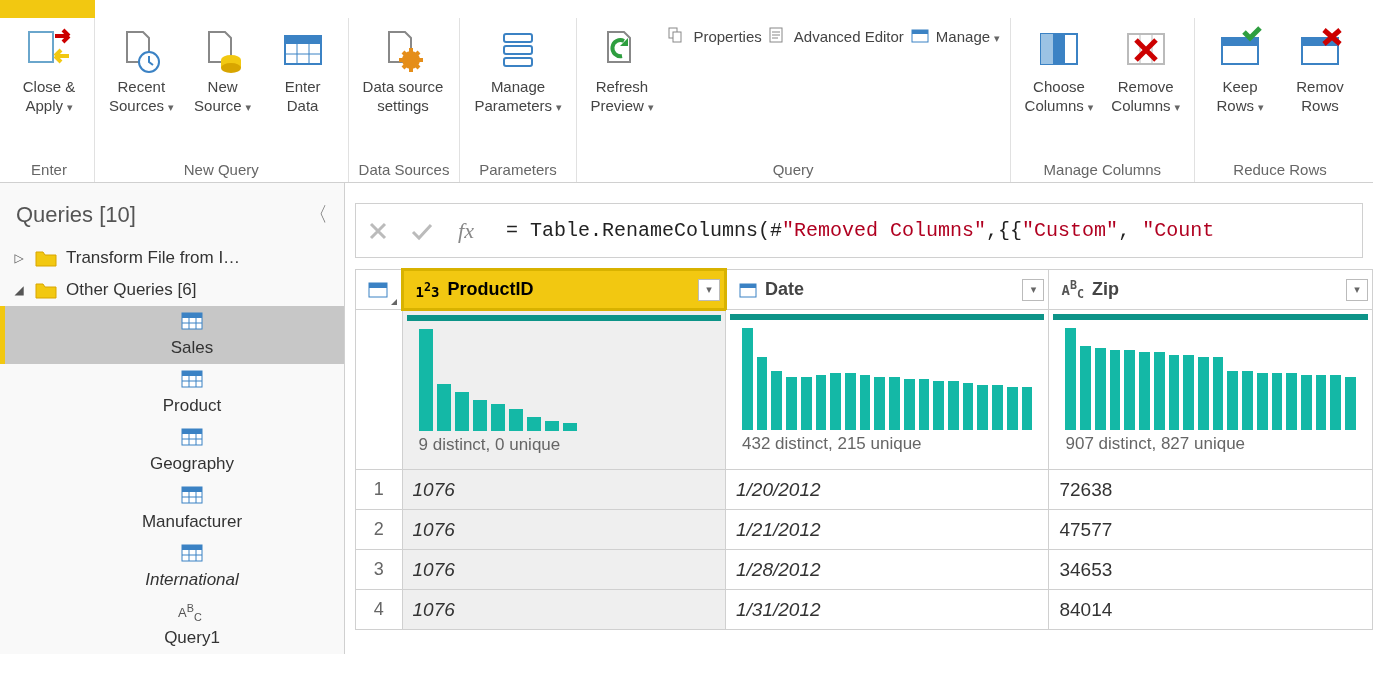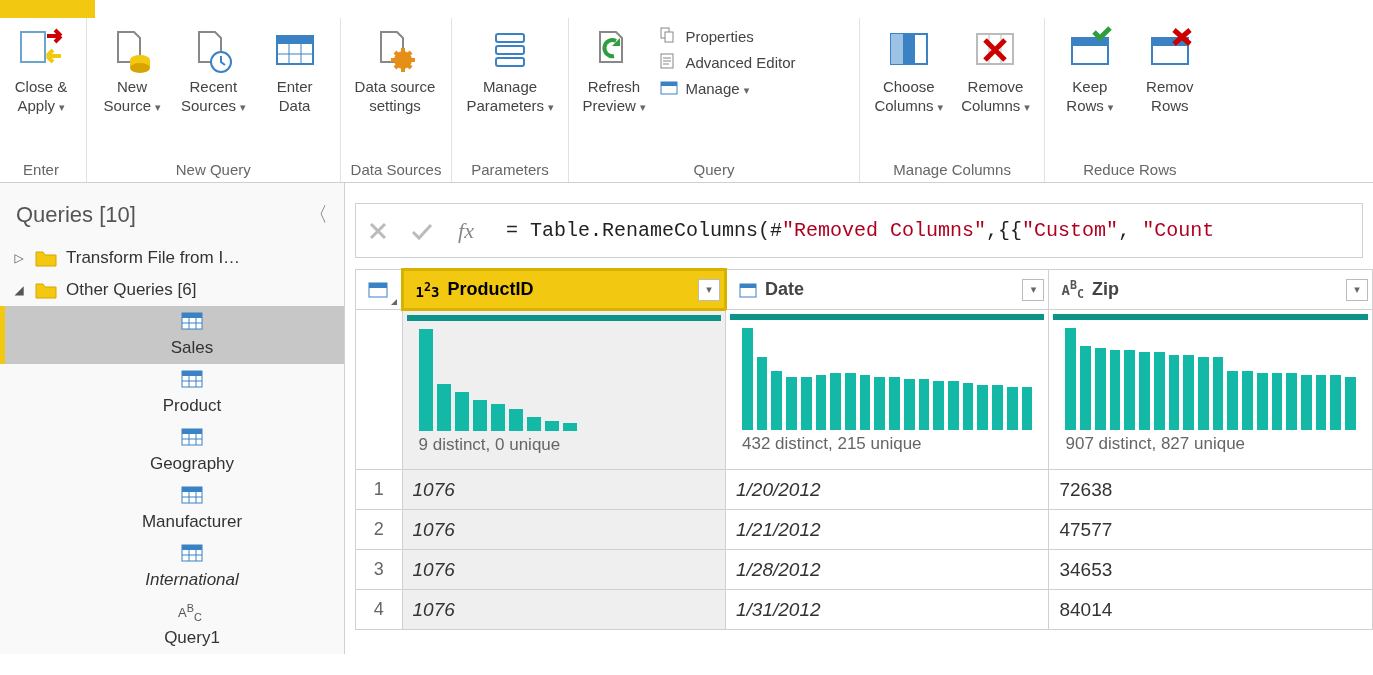--- a/index.html
+++ b/index.html
@@ -36,41 +36,41 @@
     height: 165px;
     border-bottom: 1px solid var(--border);
     background:#fff;
   }
   .ribbon-group {
     display:flex; flex-direction:column; justify-content:flex-end;
     padding: 0 10px;
     border-right:1px solid #e1e1e1;
     height:100%;
   }
-  .ribbon-group:first-child { padding-left:6px; }
+  .ribbon-group:first-child { padding-left:14px; }
   .ribbon-items {
     flex:1; display:flex; align-items: flex-start; gap:10px; padding-top:6px;
   }
   .ribbon-btn {
     display:flex; flex-direction:column; align-items:center;
     min-width:70px; max-width:100px;
     padding: 2px 4px;
     cursor:default;
     font-size:15px; color:#444;
     line-height:1.25;
     text-align:center;
   }
   .ribbon-btn .ico {
     width:48px; height:48px;
     display:flex; align-items:center; justify-content:center;
     margin-bottom:4px;
   }
   .ribbon-btn .lbl { white-space:pre-line; }
   .ribbon-col {
-    display:flex; flex-direction:column; gap:6px;
+    display:flex; flex-direction:row; gap:6px;
     padding-top:2px;
   }
   .ribbon-small {
     display:flex; align-items:center; gap:6px;
     font-size:15px; color:#444;
   }
   .ribbon-small .ico-s { width:20px; height:20px; display:flex; align-items:center; justify-content:center;}
   .ribbon-group-label {
     text-align:center; font-size:15px; color:#666;
     padding:6px 0 4px 0;
@@ -260,38 +260,38 @@
     </div>
     <div class="ribbon-group-label">Enter</div>
   </div>
 
   <div class="ribbon-group">
     <div class="ribbon-items">
       <div class="ribbon-btn">
         <div class="ico">
           <svg width="48" height="48" viewBox="0 0 48 48">
             <path d="M10 6 h16 l6 6 v24 h-22 z" fill="#fff" stroke="#888" stroke-width="2"></path>
+            <circle cx="32" cy="36" r="10" fill="#fff" stroke="#3b82c4" stroke-width="2"></circle>
+            <path d="M32 30 v6 l4 3" stroke="#3b82c4" stroke-width="2" fill="none"></path>
+          </svg>
+        </div>
+        <span class="lbl dd-caret">Recent
+Sources</span>
+      </div>
+      <div class="ribbon-btn">
+        <div class="ico">
+          <svg width="48" height="48" viewBox="0 0 48 48">
+            <path d="M10 6 h16 l6 6 v24 h-22 z" fill="#fff" stroke="#888" stroke-width="2"></path>
             <ellipse cx="32" cy="34" rx="10" ry="5" fill="#f2c811"></ellipse>
             <rect x="22" y="34" width="20" height="8" fill="#f2c811"></rect>
             <ellipse cx="32" cy="42" rx="10" ry="5" fill="#d8a500"></ellipse>
           </svg>
         </div>
         <span class="lbl dd-caret">New
 Source</span>
-      </div>
-      <div class="ribbon-btn">
-        <div class="ico">
-          <svg width="48" height="48" viewBox="0 0 48 48">
-            <path d="M10 6 h16 l6 6 v24 h-22 z" fill="#fff" stroke="#888" stroke-width="2"></path>
-            <circle cx="32" cy="36" r="10" fill="#fff" stroke="#3b82c4" stroke-width="2"></circle>
-            <path d="M32 30 v6 l4 3" stroke="#3b82c4" stroke-width="2" fill="none"></path>
-          </svg>
-        </div>
-        <span class="lbl dd-caret">Recent
-Sources</span>
       </div>
       <div class="ribbon-btn">
         <div class="ico">
           <svg width="48" height="48" viewBox="0 0 48 48">
             <rect x="6" y="10" width="36" height="28" fill="#fff" stroke="#3b82c4" stroke-width="2"></rect>
             <rect x="6" y="10" width="36" height="8" fill="#3b82c4"></rect>
             <line x1="18" y1="10" x2="18" y2="38" stroke="#3b82c4"></line>
             <line x1="30" y1="10" x2="30" y2="38" stroke="#3b82c4"></line>
             <line x1="6" y1="28" x2="42" y2="28" stroke="#3b82c4"></line>
           </svg>

